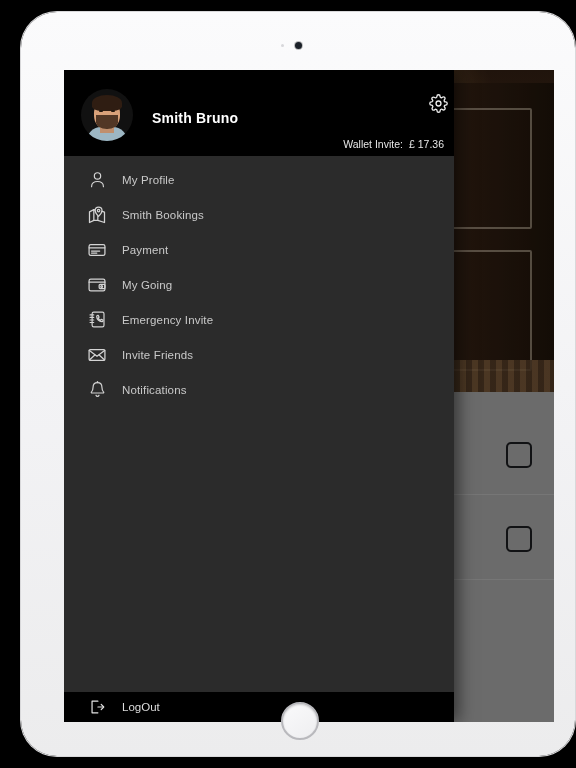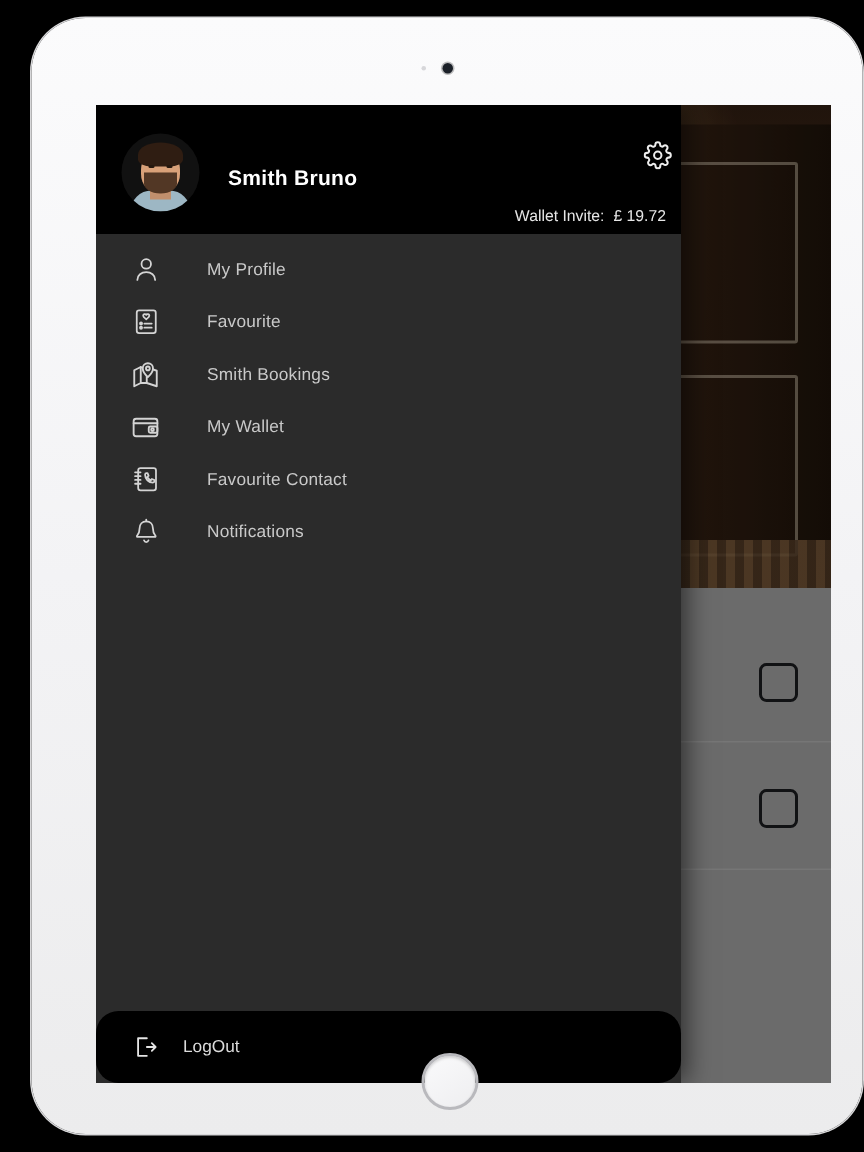--- a/index.html
+++ b/index.html
@@ -175,25 +175,25 @@
   .menu{flex:1 1 auto;padding-top:6px;overflow:hidden;}
   .menu-item{
     display:flex;align-items:center;height:35px;padding:0 0 0 18px;cursor:pointer;
   }
   .menu-icon{
     width:30px;height:26px;flex:0 0 30px;display:flex;align-items:center;justify-content:center;
     color:#d4d4d4;
   }
   .menu-icon svg{display:block;}
   .menu-label{
-    margin-left:26px;color:#c9c9c9;font-size:11.5px;letter-spacing:.15px;
+    margin-left:10px;color:#c9c9c9;font-size:11.5px;letter-spacing:.15px;
   }
 
   .logout-bar{
-    flex:0 0 auto;height:48px;background:#000;display:flex;align-items:center;padding-left:18px;border-radius:15px;
+    flex:0 0 auto;height:30px;background:#000;display:flex;align-items:center;padding-left:18px;
   }
   .logout-icon{width:30px;height:22px;display:flex;align-items:center;justify-content:center;color:#e4e4e4;}
   .logout-label{margin-left:10px;color:#dcdcdc;font-size:11.5px;}
 
   
   .gear-btn{
     position:absolute;left:361px;top:20px;width:26px;height:26px;
     display:flex;align-items:center;justify-content:center;color:#ededed;z-index:5;
   }
 </style>
@@ -254,86 +254,94 @@
               <div class="av-neck"></div>
               <div class="av-head"></div>
               <div class="av-beard"></div>
               <div class="av-hair"></div>
               <div class="av-eyeL"></div>
               <div class="av-eyeR"></div>
             </div>
           </div>
           <div class="user-name">Smith Bruno</div>
           <div class="wallet">
-            <span>Wallet Invite:</span><span class="amt">£ 19.72</span>
+            <span>Wallet Invite:</span><span class="amt">£ 17.36</span>
           </div>
         </div>
 
         <div class="menu">
 
           <div class="menu-item">
             <span class="menu-icon">
               <svg width="19" height="19" viewBox="0 0 24 24" fill="none" stroke="currentColor" stroke-width="1.5" stroke-linecap="round" stroke-linejoin="round">
                 <circle cx="12" cy="7.5" r="4"></circle>
                 <path d="M4.5 21c0-4.1 3.4-6.5 7.5-6.5s7.5 2.4 7.5 6.5"></path>
               </svg>
             </span>
             <span class="menu-label">My Profile</span>
           </div>
 
-          <div class="menu-item">
-            <span class="menu-icon">
-              <svg width="19" height="19" viewBox="0 0 24 24" fill="none" stroke="currentColor" stroke-width="1.5" stroke-linecap="round" stroke-linejoin="round">
-                <rect x="4" y="2.5" width="16" height="19" rx="2"></rect>
-                <path d="M12 6.2c-.8-1.1-2.6-.7-2.6.7 0 1.1 1.6 2.2 2.6 3 1-.8 2.6-1.9 2.6-3 0-1.4-1.8-1.8-2.6-.7z"></path>
-                <circle cx="7.6" cy="13.5" r=".9" fill="currentColor"></circle>
-                <circle cx="7.6" cy="17" r=".9" fill="currentColor"></circle>
-                <path d="M10.4 13.5h6.2M10.4 17h6.2"></path>
-              </svg>
-            </span>
-            <span class="menu-label">Favourite</span>
-          </div>
 
           <div class="menu-item">
             <span class="menu-icon">
               <svg width="20" height="20" viewBox="0 0 24 24" fill="none" stroke="currentColor" stroke-width="1.5" stroke-linecap="round" stroke-linejoin="round">
                 <path d="M3 8.2 8.2 5.6v12.8L3 21z"></path>
                 <path d="M8.2 5.6 13 8v10.4l-4.8-0M13 18.4 21 21V8.6l-3.6-1.3"></path>
                 <path d="M13.9 2.6c2.3 0 4.1 1.8 4.1 4.1 0 3-4.1 7-4.1 7s-4.1-4-4.1-7c0-2.3 1.8-4.1 4.1-4.1z" fill="#2b2b2b"></path>
                 <circle cx="13.9" cy="6.7" r="1.5"></circle>
               </svg>
             </span>
             <span class="menu-label">Smith Bookings</span>
           </div>
 
+          <div class="menu-item">
+            <span class="menu-icon">
+              <svg width="20" height="20" viewBox="0 0 24 24" fill="none" stroke="currentColor" stroke-width="1.5" stroke-linecap="round" stroke-linejoin="round">
+                <rect x="2.5" y="5.5" width="19" height="13" rx="2"></rect>
+                <path d="M2.5 9.3h19"></path>
+                <path d="M5.4 13.2h9.8M5.4 15.6h6.4"></path>
+              </svg>
+            </span>
+            <span class="menu-label">Payment</span>
+          </div>
 
           <div class="menu-item">
             <span class="menu-icon">
               <svg width="20" height="20" viewBox="0 0 24 24" fill="none" stroke="currentColor" stroke-width="1.5" stroke-linecap="round" stroke-linejoin="round">
                 <rect x="2.5" y="5" width="19" height="14" rx="2"></rect>
                 <path d="M2.5 8.6h19"></path>
                 <rect x="14.6" y="11.2" width="6.9" height="5" rx="1.2"></rect>
                 <circle cx="17.6" cy="13.7" r="1.1"></circle>
               </svg>
             </span>
-            <span class="menu-label">My Wallet</span>
+            <span class="menu-label">My Going</span>
           </div>
 
 
           <div class="menu-item">
             <span class="menu-icon">
               <svg width="19" height="19" viewBox="0 0 24 24" fill="none" stroke="currentColor" stroke-width="1.5" stroke-linecap="round" stroke-linejoin="round">
                 <rect x="5.2" y="2.6" width="15" height="18.8" rx="2"></rect>
                 <path d="M2.6 6.2h4.6M2.6 9.4h4.6M2.6 12.6h4.6M2.6 15.8h4.6"></path>
                 <path d="M11 8.2c0-.7.6-1.3 1.3-1.3h.8l.9 2.2-1.1.9c.6 1.3 1.6 2.3 2.9 2.9l.9-1.1 2.2.9v.8c0 .7-.6 1.3-1.3 1.3-3.6 0-6.6-3-6.6-6.6z"></path>
               </svg>
             </span>
-            <span class="menu-label">Favourite Contact</span>
-          </div>
-
+            <span class="menu-label">Emergency Invite</span>
+          </div>
+
+          <div class="menu-item">
+            <span class="menu-icon">
+              <svg width="20" height="20" viewBox="0 0 24 24" fill="none" stroke="currentColor" stroke-width="1.5" stroke-linecap="round" stroke-linejoin="round">
+                <rect x="2.5" y="5.5" width="19" height="13" rx="1.6"></rect>
+                <path d="M2.5 6.4 12 13.4l9.5-7"></path>
+                <path d="M2.9 17.9 9.4 12M21.1 17.9 14.6 12"></path>
+              </svg>
+            </span>
+            <span class="menu-label">Invite Friends</span>
+          </div>
 
           <div class="menu-item">
             <span class="menu-icon">
               <svg width="19" height="19" viewBox="0 0 24 24" fill="none" stroke="currentColor" stroke-width="1.5" stroke-linecap="round" stroke-linejoin="round">
                 <path d="M12 3.2c-3.4 0-5.6 2.5-5.6 5.8 0 4-1.6 5.6-2.2 6.4-.3.4 0 1 .5 1h14.6c.5 0 .8-.6.5-1-.6-.8-2.2-2.4-2.2-6.4 0-3.3-2.2-5.8-5.6-5.8z"></path>
                 <path d="M12 3.2V1.9"></path>
                 <path d="M10.1 19.2c.3.9 1 1.5 1.9 1.5s1.6-.6 1.9-1.5"></path>
               </svg>
             </span>
             <span class="menu-label">Notifications</span>

